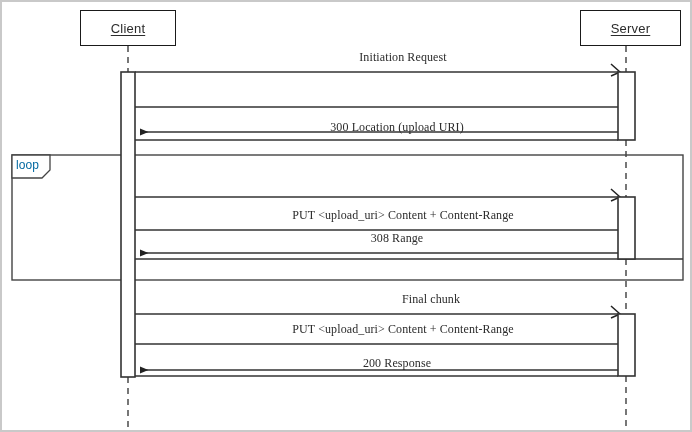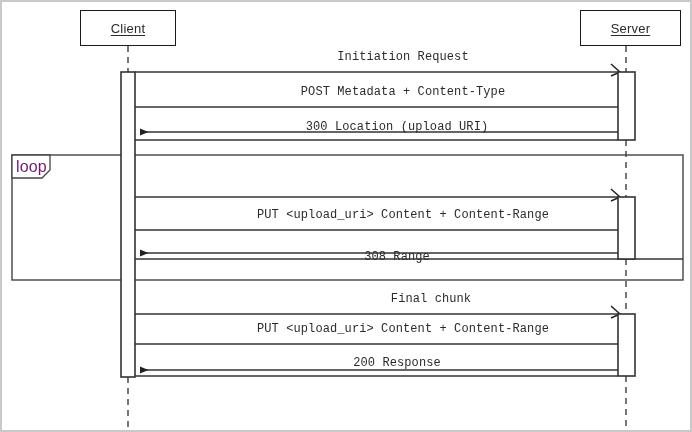--- a/index.html
+++ b/index.html
@@ -38,33 +38,33 @@
   .lifeline-label {
     font-family: "Liberation Sans", sans-serif;
     font-size: 13px;
     color: #2b2b2b;
     text-decoration: underline;
     text-underline-offset: 2px;
     letter-spacing: 0.2px;
   }
   .msg-label {
     position: absolute;
-    font-family: Liberation Mono, monospace;
+    font-family: Liberation Serif, serif;
     font-size: 12px;
     color: #2b2b2b;
     white-space: nowrap;
     transform: translateX(-50%);
     letter-spacing: 0.1px;
     padding-left: 32px;
   }
   .frag-label {
     position: absolute;
     font-family: "Liberation Sans", sans-serif;
-    font-size: 16px;
-    color: #701a75;
+    font-size: 12px;
+    color: #0369a1;
     letter-spacing: 0.1px;
     text-align: right;
   }
 </style>
 </head>
 <body>
 
 <div id="diagram-root">
 
   <svg id="svg-layer" viewBox="0 0 692 432" xmlns="http://www.w3.org/2000/svg">
@@ -146,28 +146,27 @@
   </div>
 
   <div class="lifeline-box" style="left:578px; top:8px; width:101px; height:36px;">
     <span class="lifeline-label">Server</span>
   </div>
 
   <span class="frag-label" style="left:14px; top:156px;">loop</span>
 
   <span class="msg-label" style="left:385px; top:48px;">Initiation Request</span>
 
-  <span class="msg-label" style="left:385px; top:83px;">POST Metadata + Content-Type</span>
 
   <span class="msg-label" style="left:379px; top:118px;">300 Location (upload URI)</span>
 
 
   <span class="msg-label" style="left:385px; top:206px;">PUT &lt;upload_uri&gt; Content + Content-Range</span>
 
-  <span class="msg-label" style="left:379px; top:248px;">308 Range</span>
+  <span class="msg-label" style="left:379px; top:229px;">308 Range</span>
 
   <span class="msg-label" style="left:389px; top:290px;margin-left:24px;">Final chunk</span>
 
   <span class="msg-label" style="left:385px; top:320px;">PUT &lt;upload_uri&gt; Content + Content-Range</span>
 
   <span class="msg-label" style="left:379px; top:354px;">200 Response</span>
 
 </div>
 
 </body></html>

